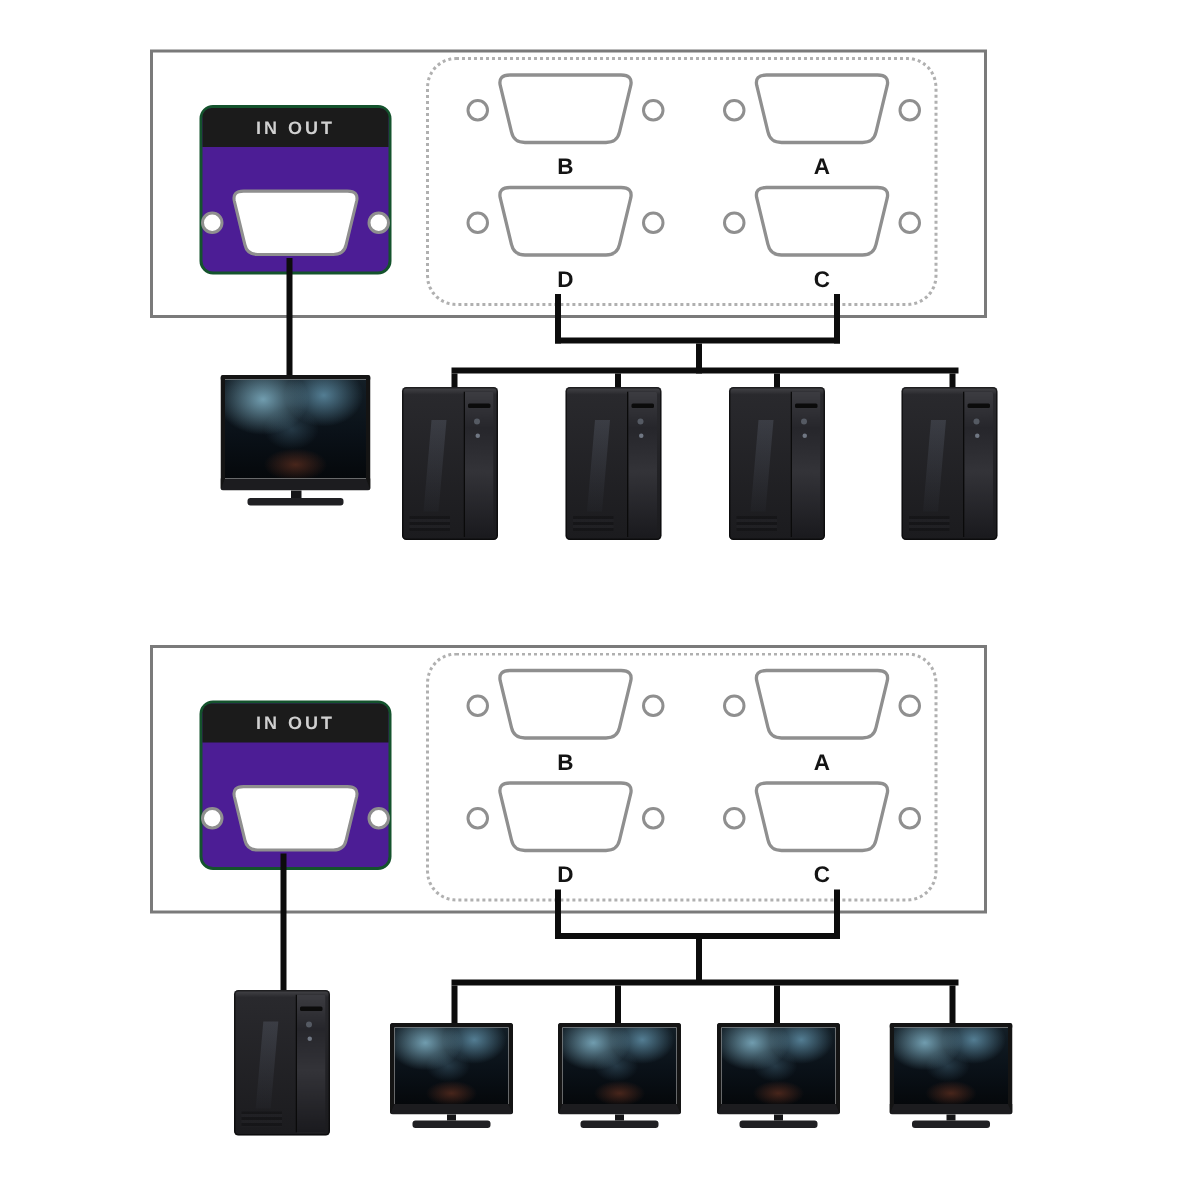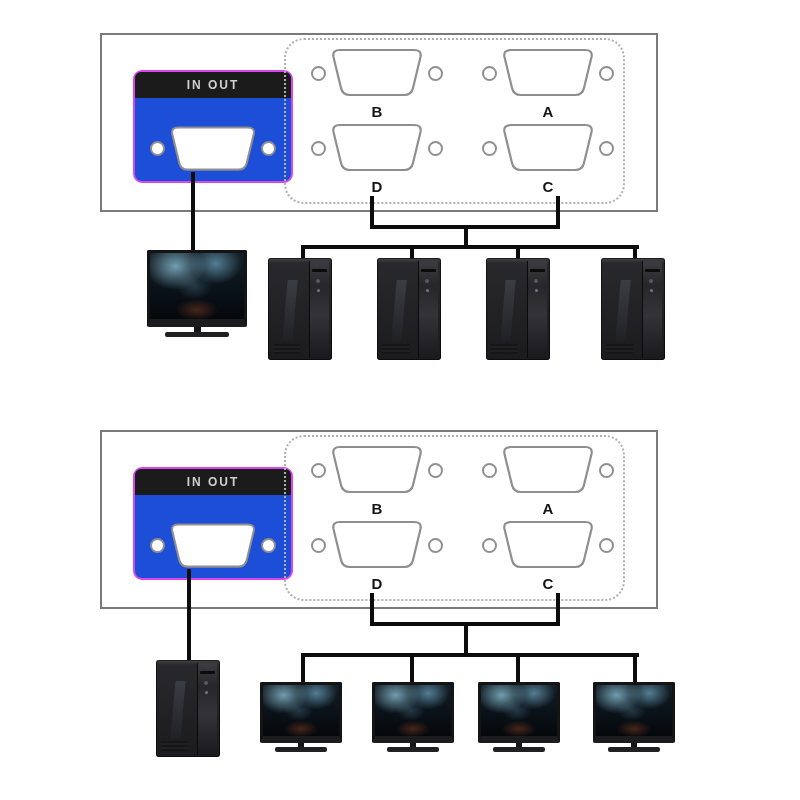--- a/index.html
+++ b/index.html
@@ -8,22 +8,22 @@
     position:relative; width:800px; height:800px; background:#ffffff;
     font-family:"Liberation Sans", sans-serif; overflow:hidden;
   }
 
   
   .switchbox {
     position:absolute; left:100px; width:558px; height:179px;
     border:2px solid #7a7a7a; background:#ffffff; box-sizing:border-box;
   }
   .inout-panel {
-    position:absolute; left:31px; top:35px; width:160px; height:113px;
-    border:2px solid #d946ef; border-radius:9px; background:#1d4ed8; box-sizing:border-box;
+    position:absolute; left:31px; top:35px; width:128px; height:113px;
+    border:2px solid #14532d; border-radius:9px; background:#4c1d95; box-sizing:border-box;
   }
   .inout-header {
     height:26px; background:#1b1b1b; border-radius:6px 6px 0 0;
     color:#d0d0d0; font-weight:bold; font-size:12px; letter-spacing:2px;
     display:flex; align-items:center; justify-content:center;
   }
   .inout-body {
     height:83px; box-sizing:border-box; padding-top:18px;
     display:flex; align-items:center; justify-content:center;
   }

